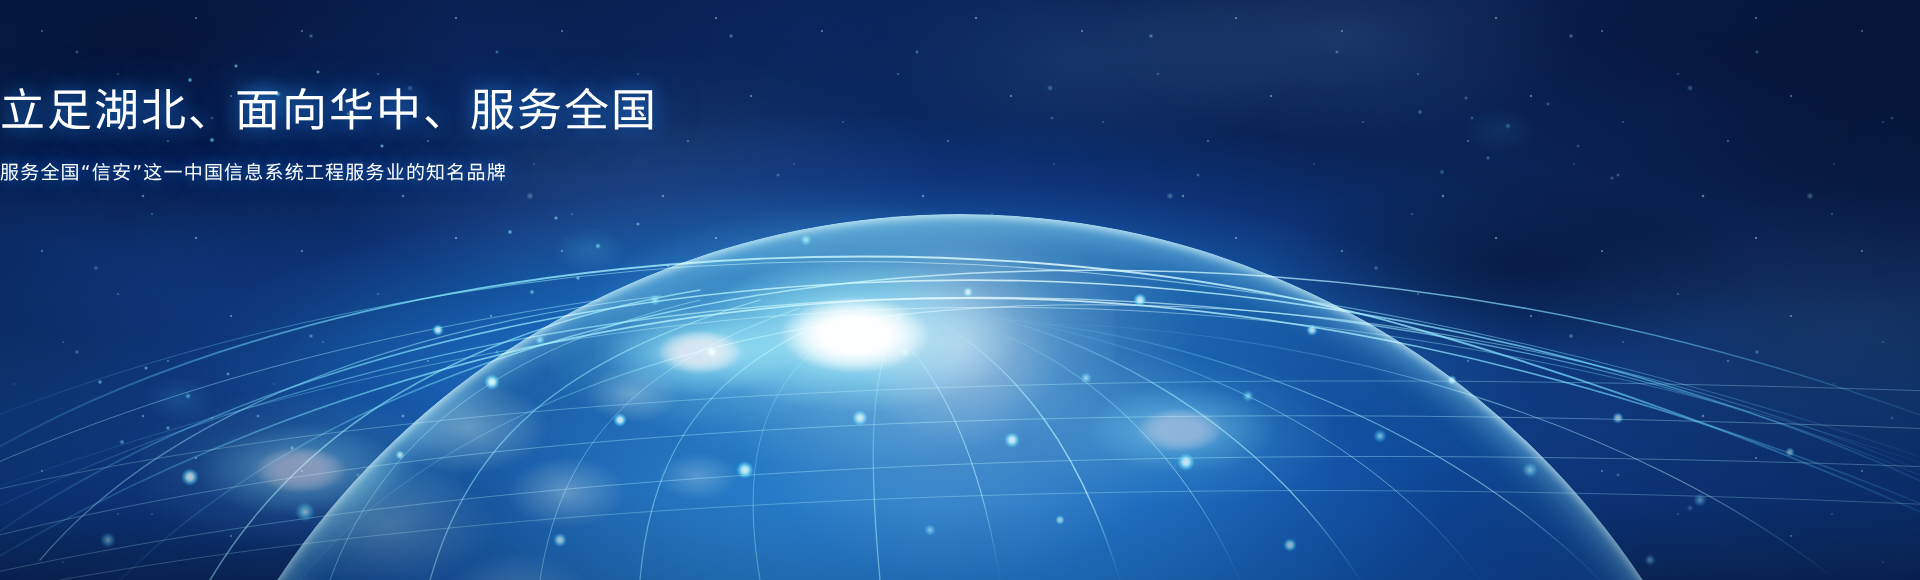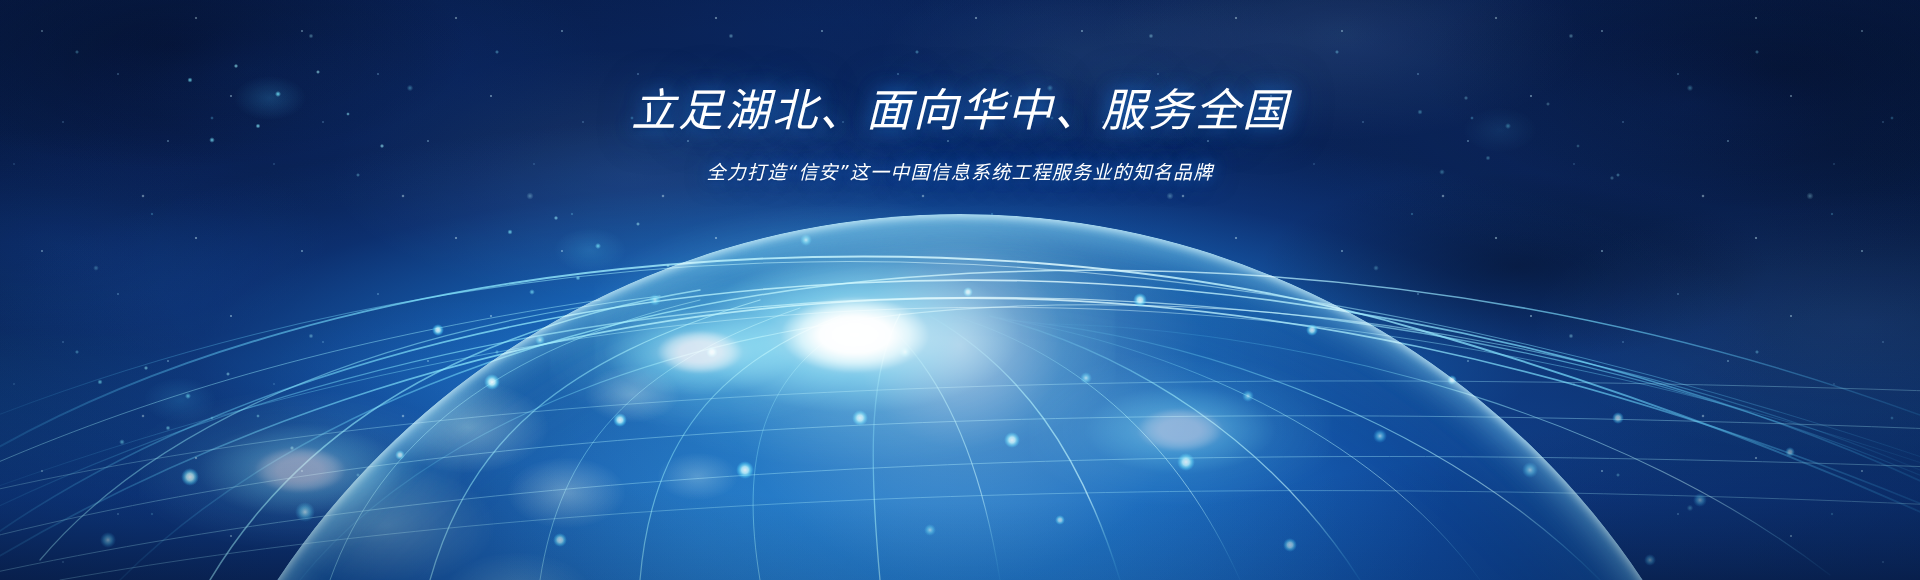--- a/index.html
+++ b/index.html
@@ -210,23 +210,22 @@
   
   .net { position: absolute; inset: 0; mix-blend-mode: screen; }
   .net svg { display: block; width: 100%; height: 100%; }
 
   
   .content {
     position: absolute;
     left: 0;
     right: 0;
     top: 0;
-    text-align: center;
+    text-align: left;
     z-index: 40;
-    font-style: italic;
   }
 
   .headline {
     margin: 0;
     padding-top: 86px;
     font-size: 45px;
     line-height: 1.12;
     font-weight: 400;
     letter-spacing: 2px;
     color: #ffffff;
@@ -385,16 +384,16 @@
 
   <div class="globe-hotspot h3"></div>
   <div class="globe-hotspot h4"></div>
   <div class="globe-hotspot h2"></div>
   <div class="globe-hotspot"></div>
 
   <div class="layer vignette"></div>
 
   <div class="content">
     <h1 class="headline">立足湖北、面向华中、服务全国</h1>
-    <p class="subline">全力打造“信安”这一中国信息系统工程服务业的知名品牌</p>
+    <p class="subline">服务全国“信安”这一中国信息系统工程服务业的知名品牌</p>
   </div>
 
 </div>
 
 </body></html>

